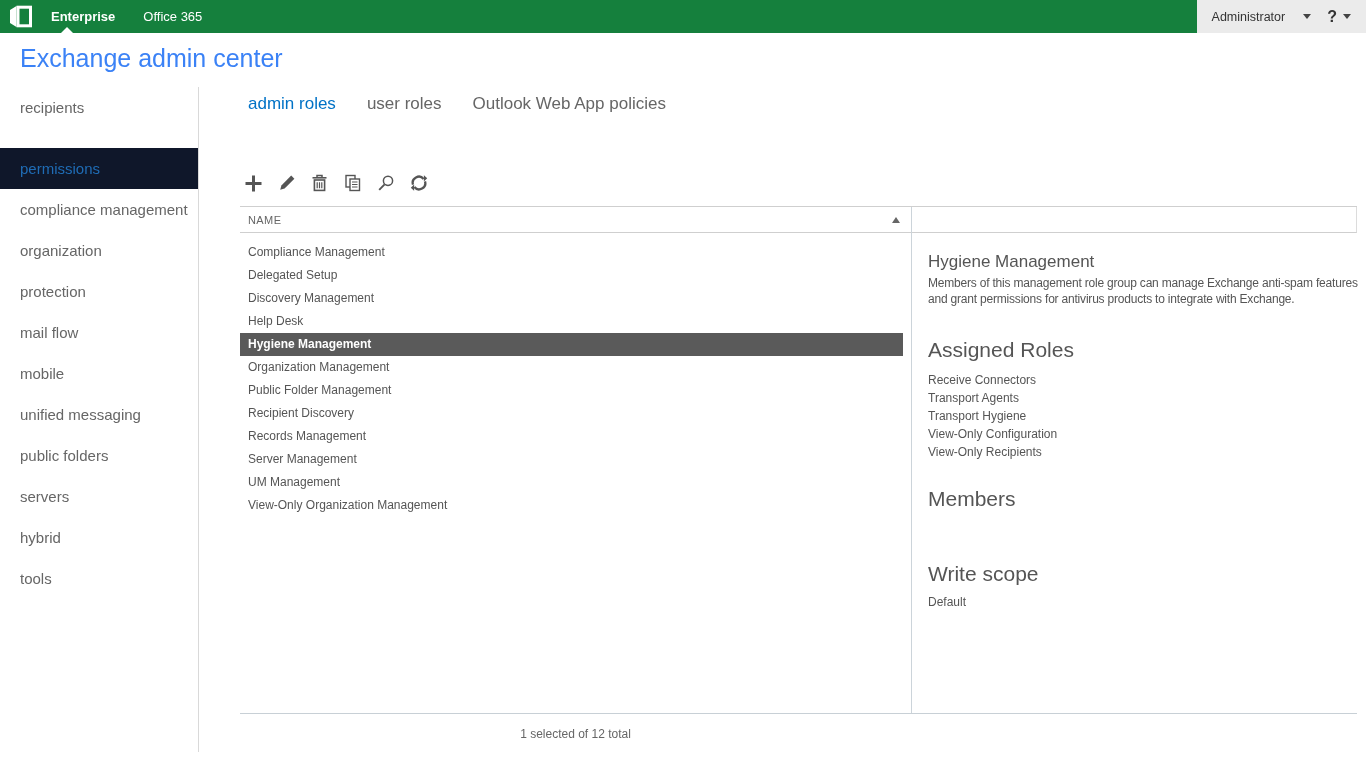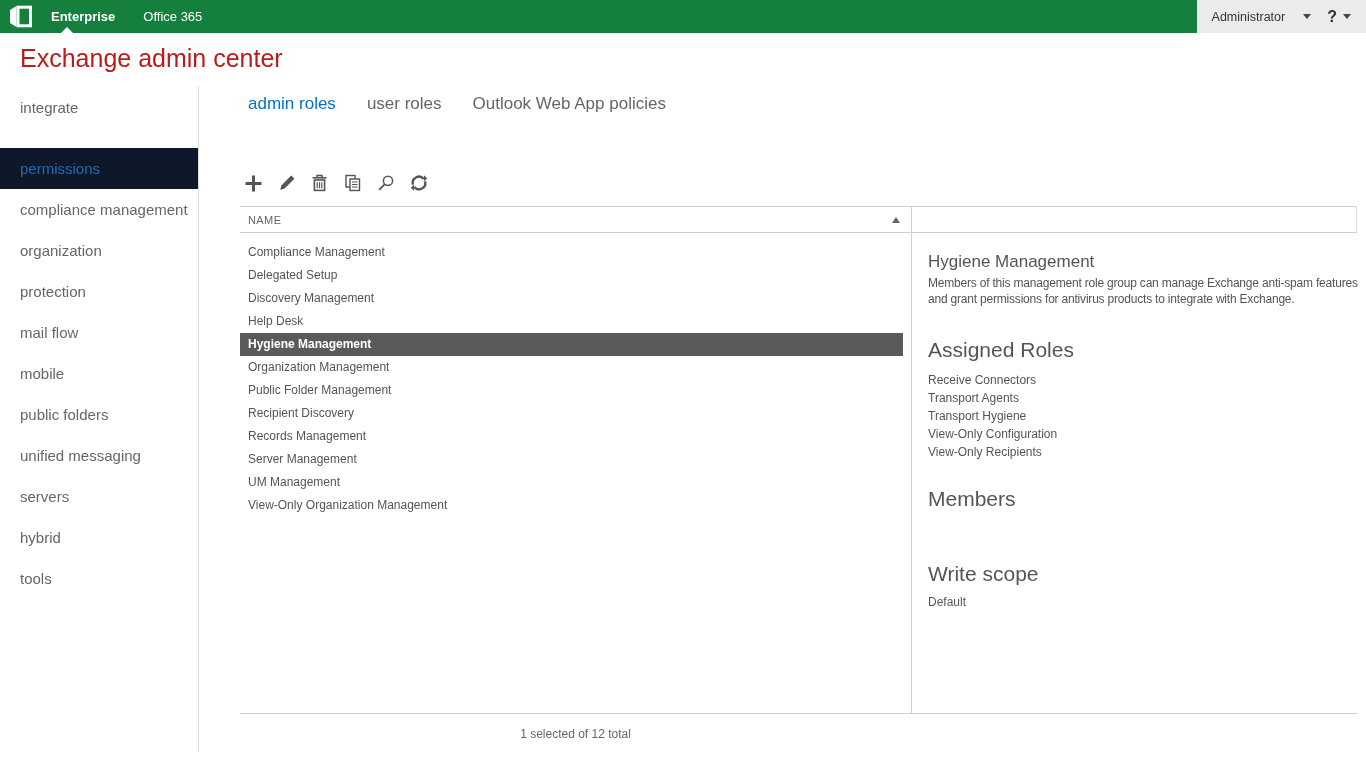--- a/index.html
+++ b/index.html
@@ -19,21 +19,21 @@
            border-left:6px solid transparent; border-right:6px solid transparent; border-bottom:6px solid #fff; }
   .topbar-right { position:absolute; top:0; left:1197px; width:169px; height:33px; background:#ebebeb;
                   display:flex; align-items:center; justify-content:flex-end; padding-right:15px; }
   .usermenu { display:flex; align-items:center; gap:18px; cursor:pointer; }
   .usermenu-label { font-size:12.5px; color:#333; }
   .caret { width:0; height:0; border-left:4px solid transparent; border-right:4px solid transparent; border-top:5px solid #444; }
   .helpmenu { display:flex; align-items:center; gap:6px; margin-left:16px; cursor:pointer; }
   .help-label { font-size:16px; font-weight:700; color:#333; }
 
   
-  .page-title { position:absolute; top:44px; left:20px; font-size:25px; font-weight:300; color:#b91c1c; }
+  .page-title { position:absolute; top:44px; left:20px; font-size:25px; font-weight:300; color:#3b82f6; }
 
   
   .sidebar { position:absolute; top:87px; left:0; width:199px; height:665px; border-right:1px solid #d9d9d9; }
   .side-item { height:41px; display:flex; align-items:center; padding-left:20px; font-size:15px; color:#666; cursor:pointer; }
   .side-item.selected { background:#0f172a; color:#1f6cb5;margin-top:20px; }
 
   
   .tabs { position:absolute; left:248px; top:94px; display:flex; gap:31px; font-size:17px; color:#666; }
   .tab { cursor:pointer; }
   .tab.active { color:#0072c6; }
@@ -92,29 +92,29 @@
   </div>
   <div class="helpmenu">
     <span class="help-label">?</span>
     <span class="caret"></span>
   </div>
 </div>
 
 <div class="page-title">Exchange admin center</div>
 
 <div class="sidebar">
-  <div class="side-item">integrate</div>
+  <div class="side-item">recipients</div>
   <div class="side-item selected">permissions</div>
   <div class="side-item">compliance management</div>
   <div class="side-item">organization</div>
   <div class="side-item">protection</div>
   <div class="side-item">mail flow</div>
   <div class="side-item">mobile</div>
+  <div class="side-item">unified messaging</div>
   <div class="side-item">public folders</div>
-  <div class="side-item">unified messaging</div>
   <div class="side-item">servers</div>
   <div class="side-item">hybrid</div>
   <div class="side-item">tools</div>
 </div>
 
 <div class="tabs">
   <span class="tab active">admin roles</span>
   <span class="tab">user roles</span>
   <span class="tab">Outlook Web App policies</span>
 </div>

